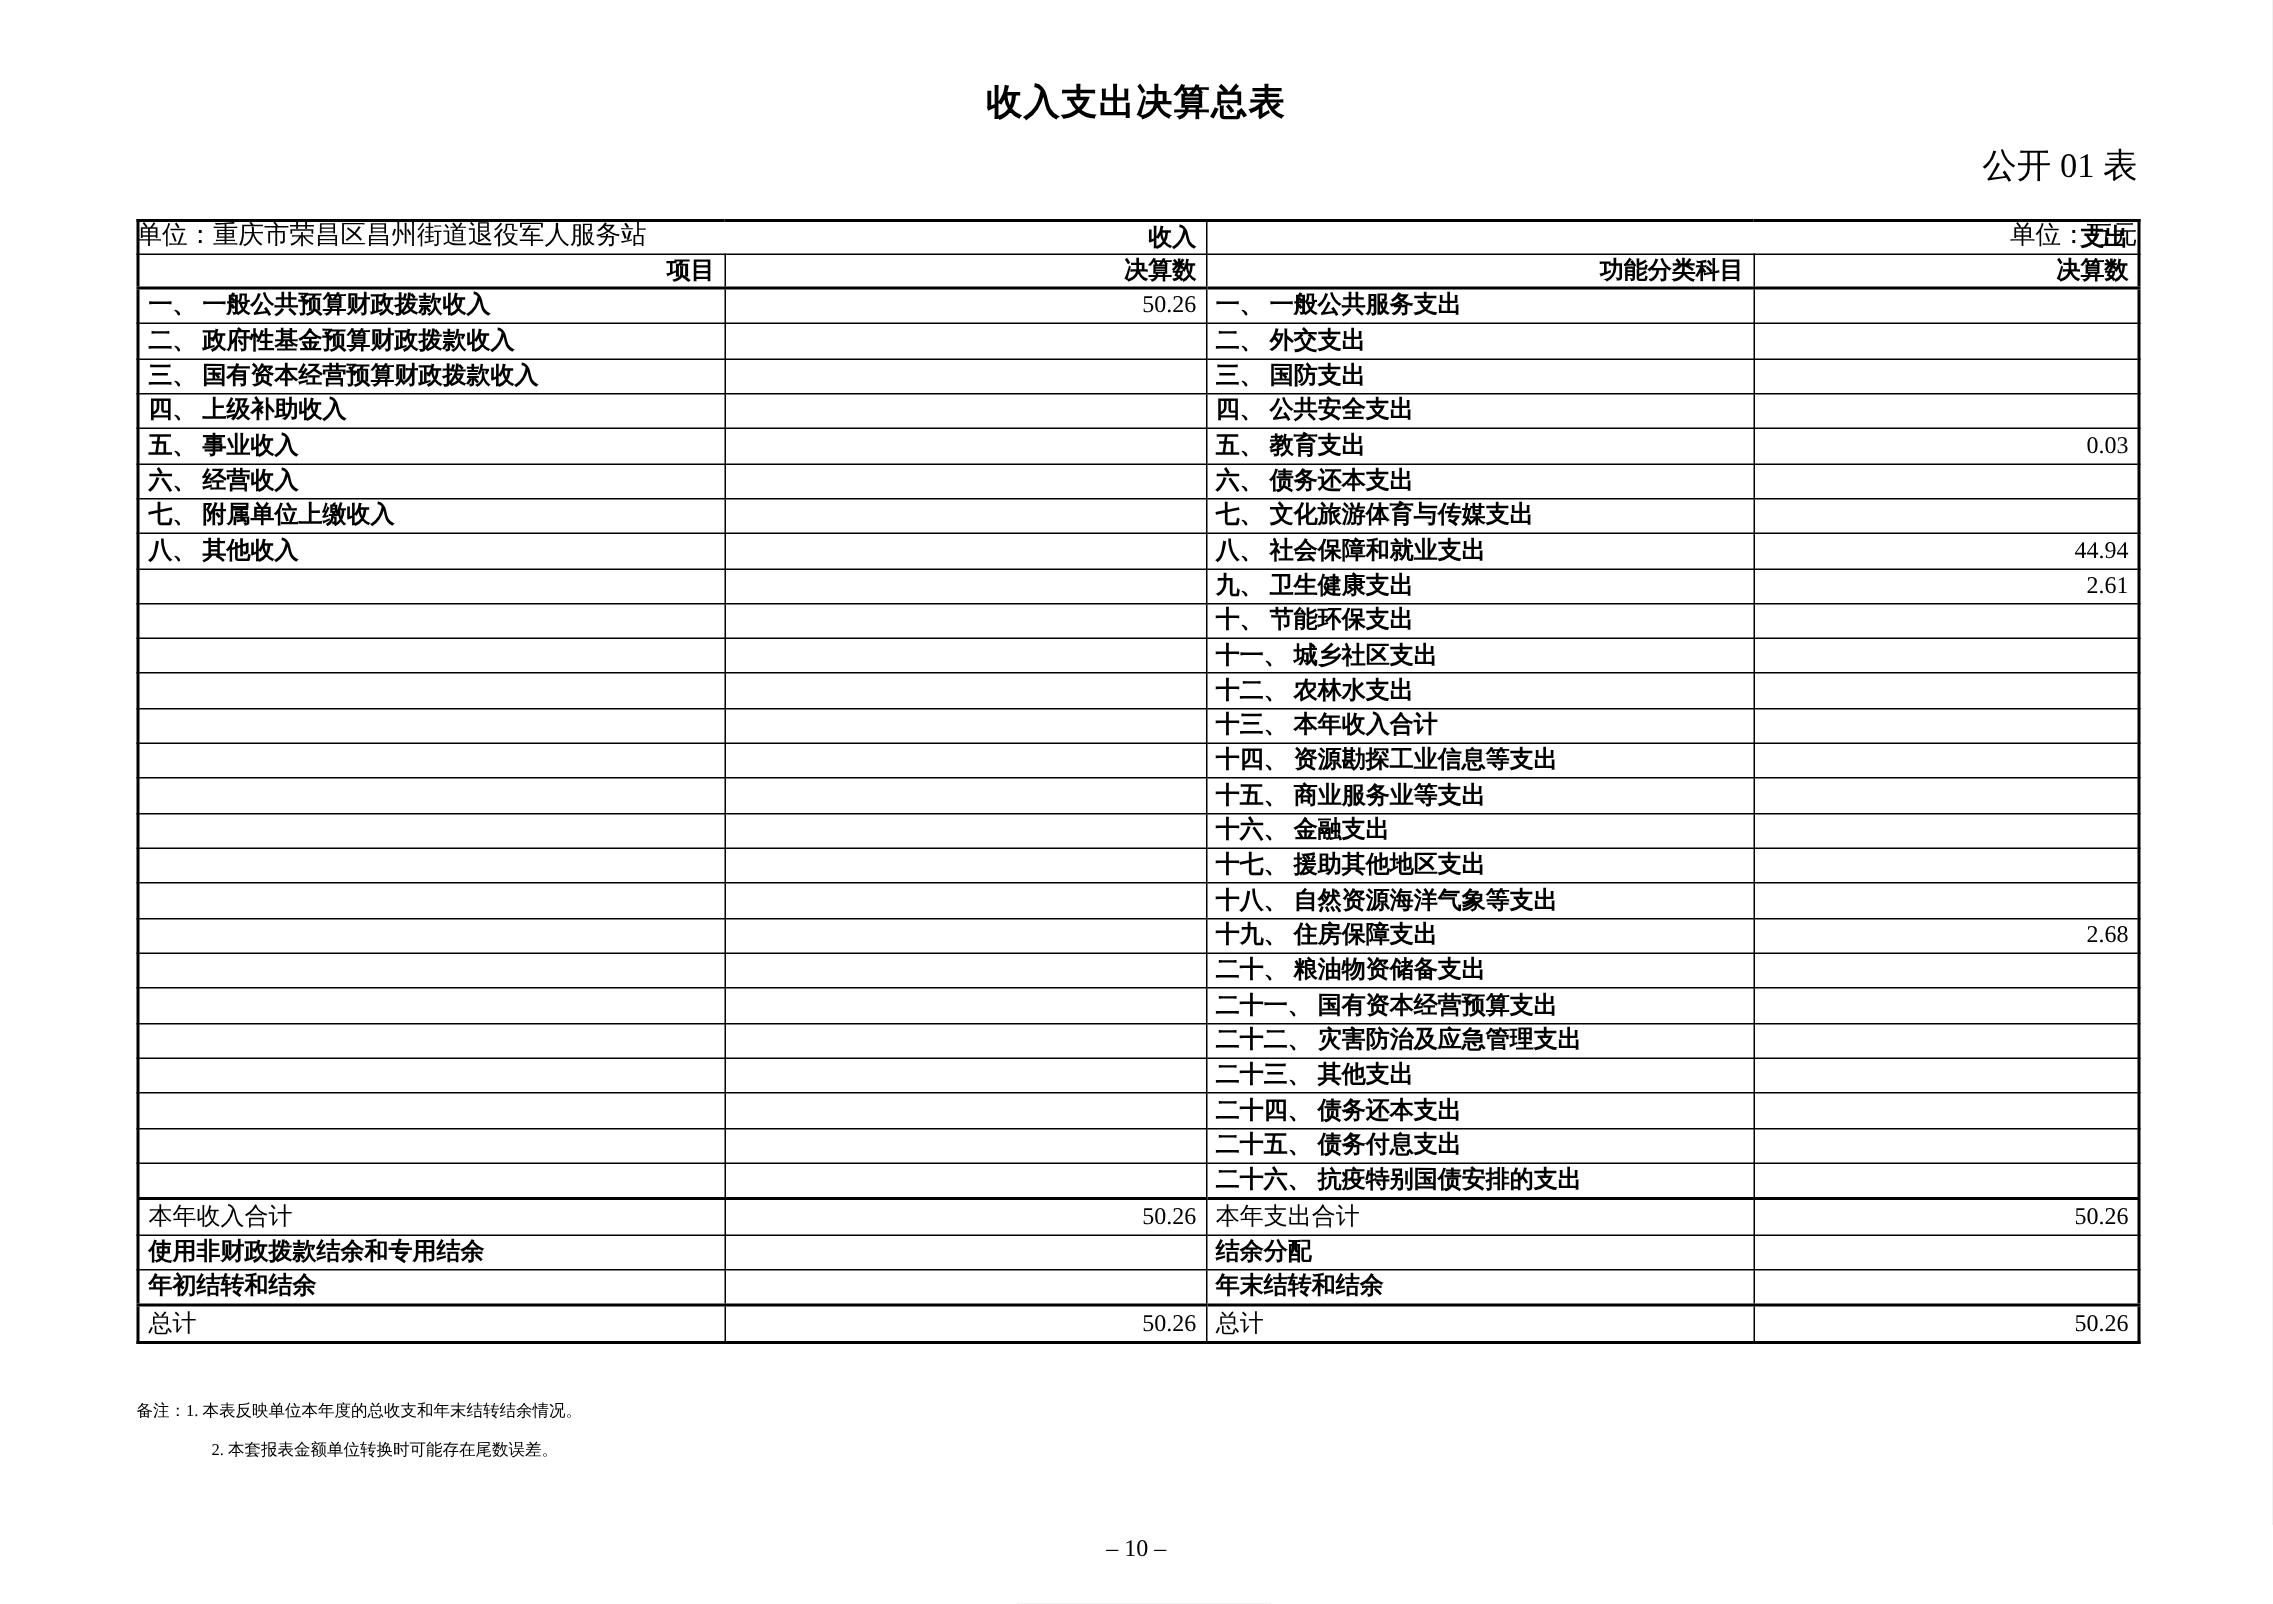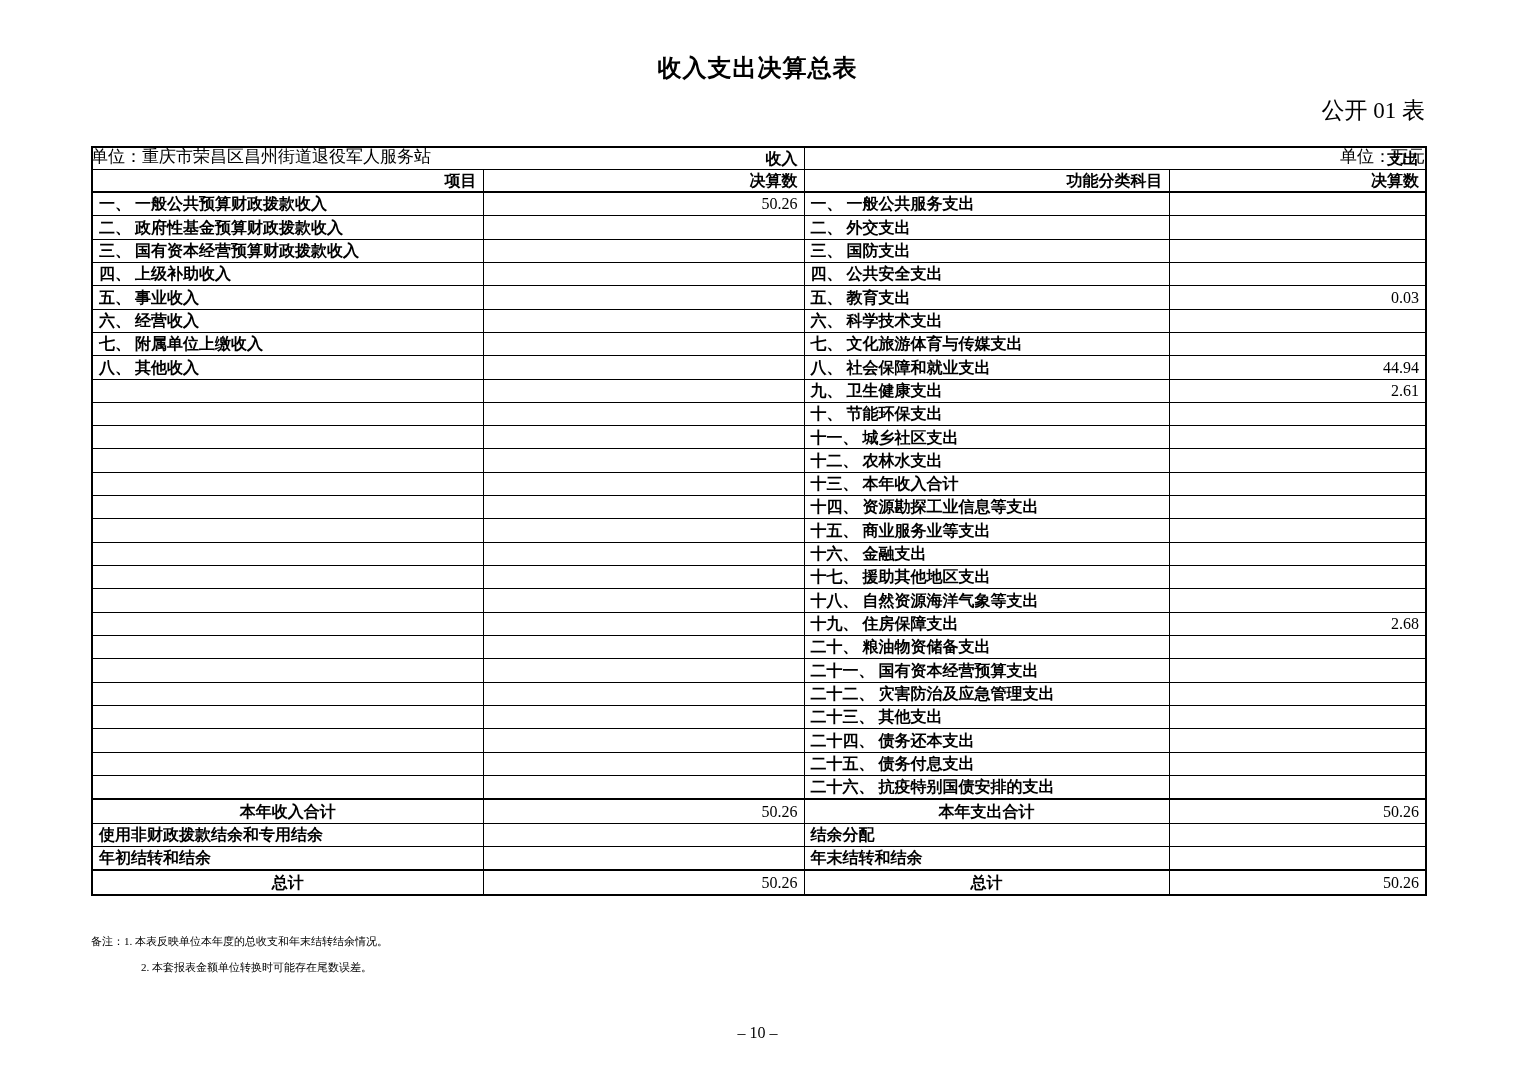--- a/index.html
+++ b/index.html
@@ -48,21 +48,21 @@
     height: 21px;
     padding: 0 6px;
     white-space: nowrap;
     overflow: hidden;
     line-height: 1.1;
   }
   table.fin th { font-weight: bold; text-align: right; }
   tr.hdr2 th { border-bottom: 2px solid #000; }
   td.lbl { text-align: left; font-weight: bold; padding-left: 4px; }
   td.val { text-align: right; font-weight: normal; padding-right: 8px; margin-top: 28px; }
-  td.ctr { text-align: center; font-weight: bold; }
+  td.ctr { text-align: left; font-weight: normal; }
   tr.thick-top td { border-top: 2px solid #000; }
   .notes {
     position: absolute;
     top: 928px; left: 91px;
     font-size: 11px;
     line-height: 26px;
   }
   .notes .note-line2 { padding-left: 50px; }
   .page-number {
     position: absolute;
@@ -131,21 +131,21 @@
         </tr>
         <tr>
           <td class="lbl">五、 事业收入</td>
           <td class="val"></td>
           <td class="lbl">五、 教育支出</td>
           <td class="val">0.03</td>
         </tr>
         <tr>
           <td class="lbl">六、 经营收入</td>
           <td class="val"></td>
-          <td class="lbl">六、 科学技术支出</td>
+          <td class="lbl">六、 债务还本支出</td>
           <td class="val"></td>
         </tr>
         <tr>
           <td class="lbl">七、 附属单位上缴收入</td>
           <td class="val"></td>
           <td class="lbl">七、 文化旅游体育与传媒支出</td>
           <td class="val"></td>
         </tr>
         <tr>
           <td class="lbl">八、 其他收入</td>

